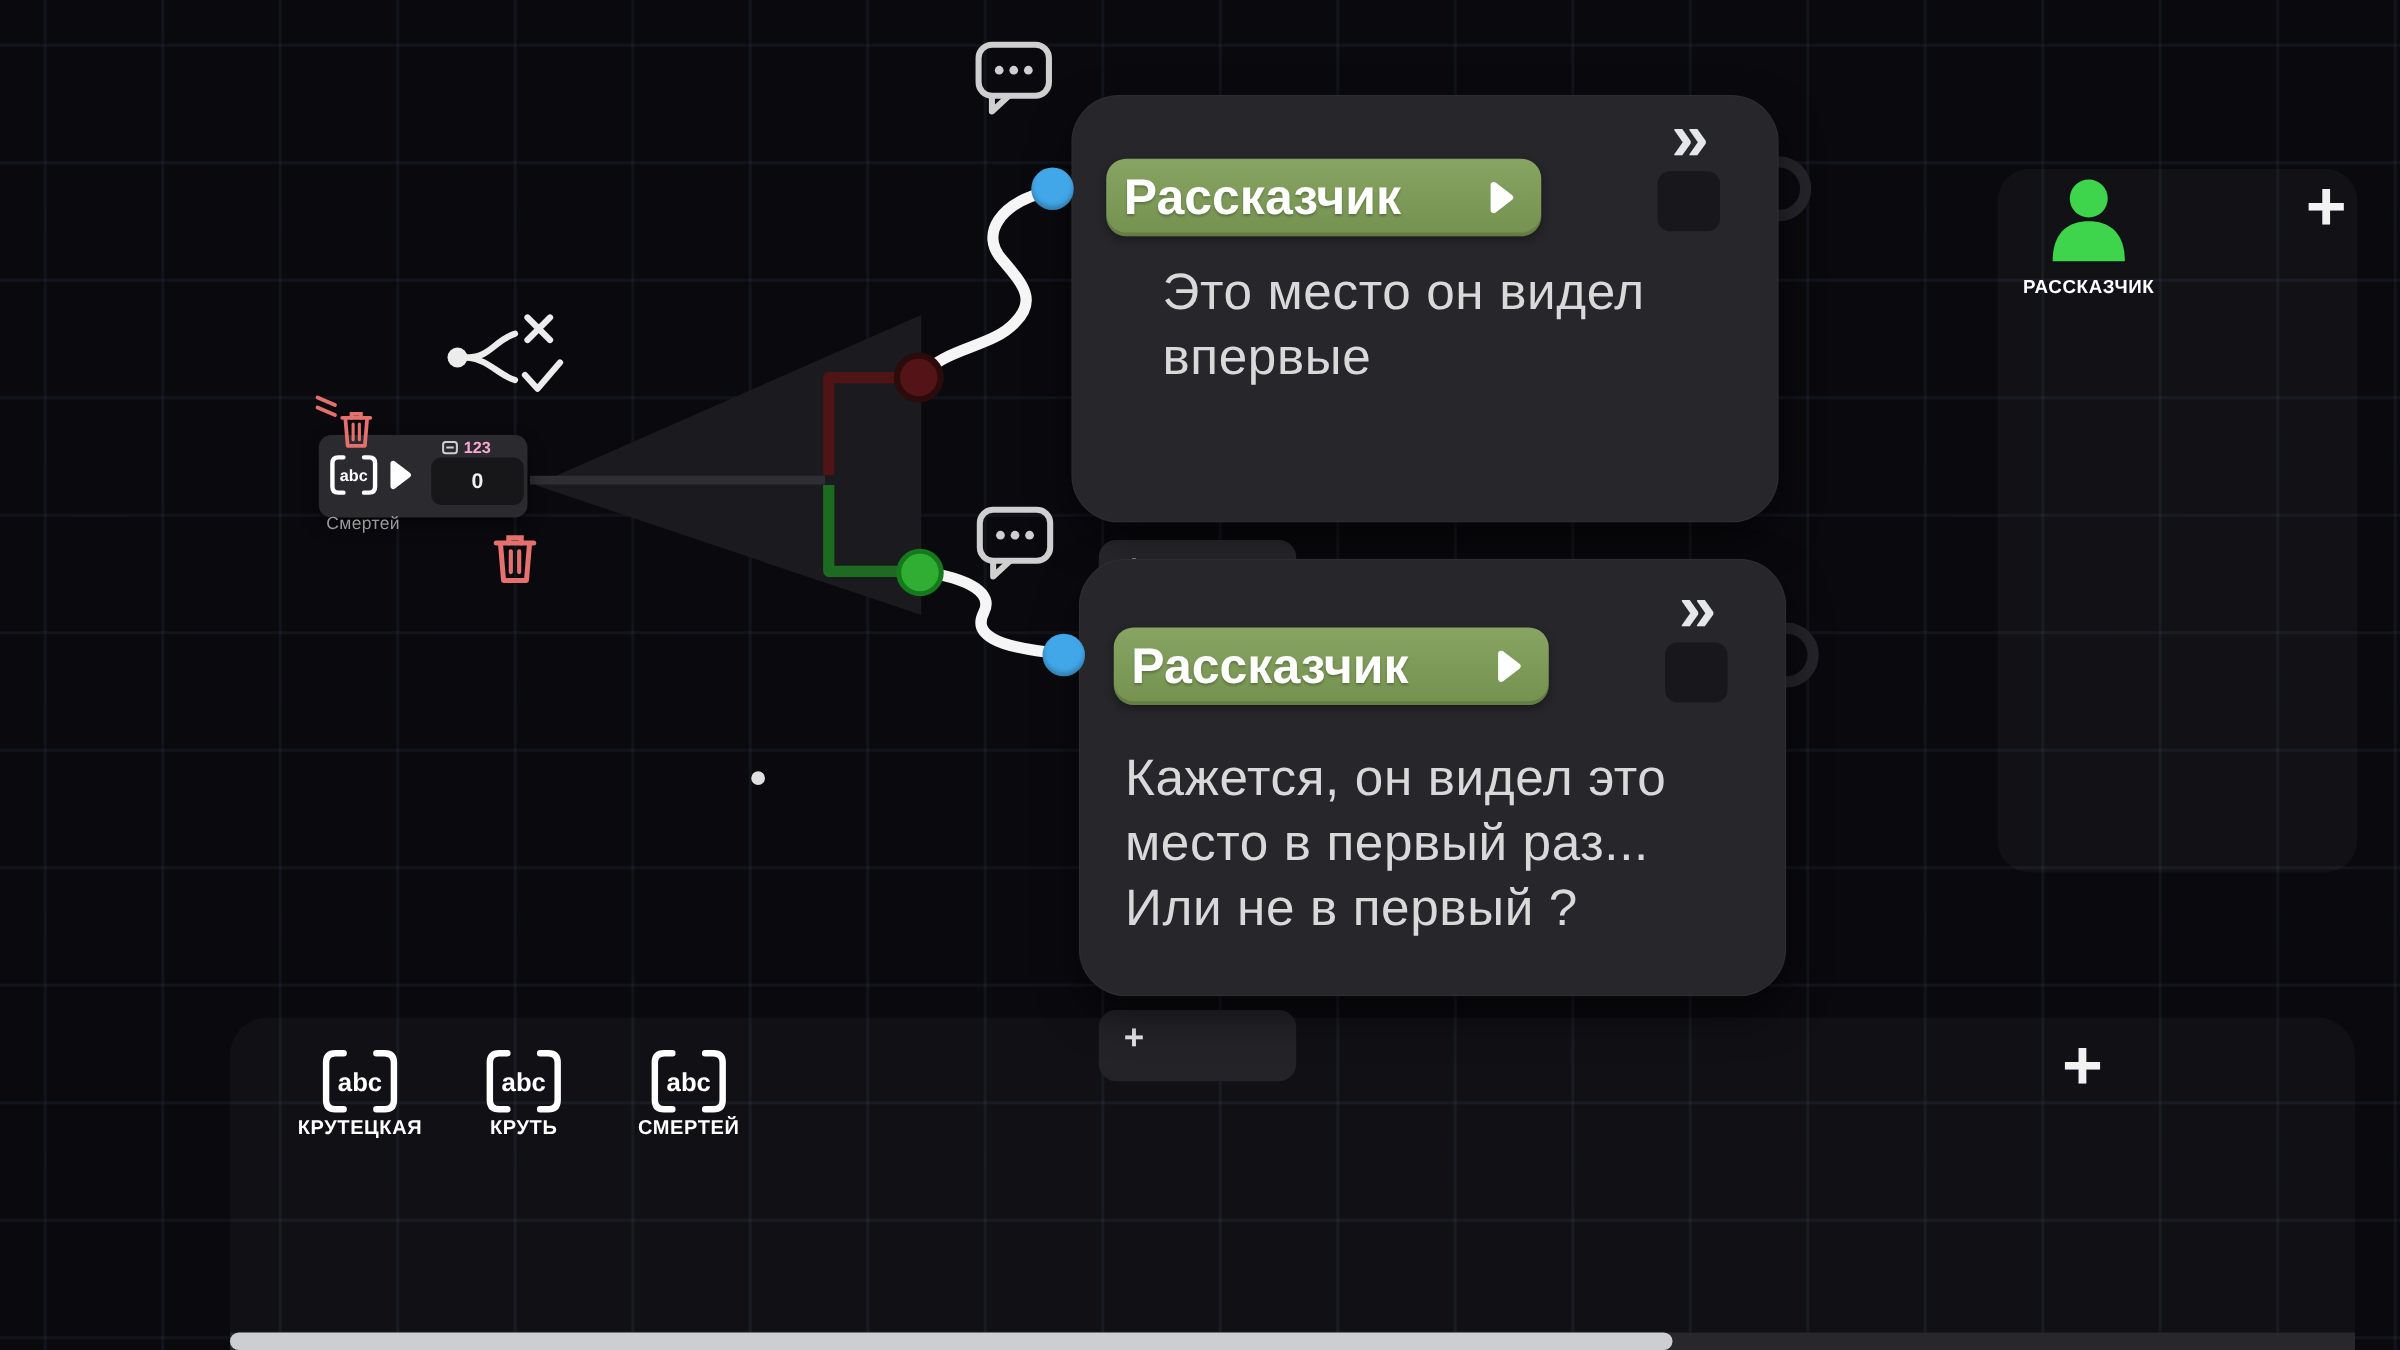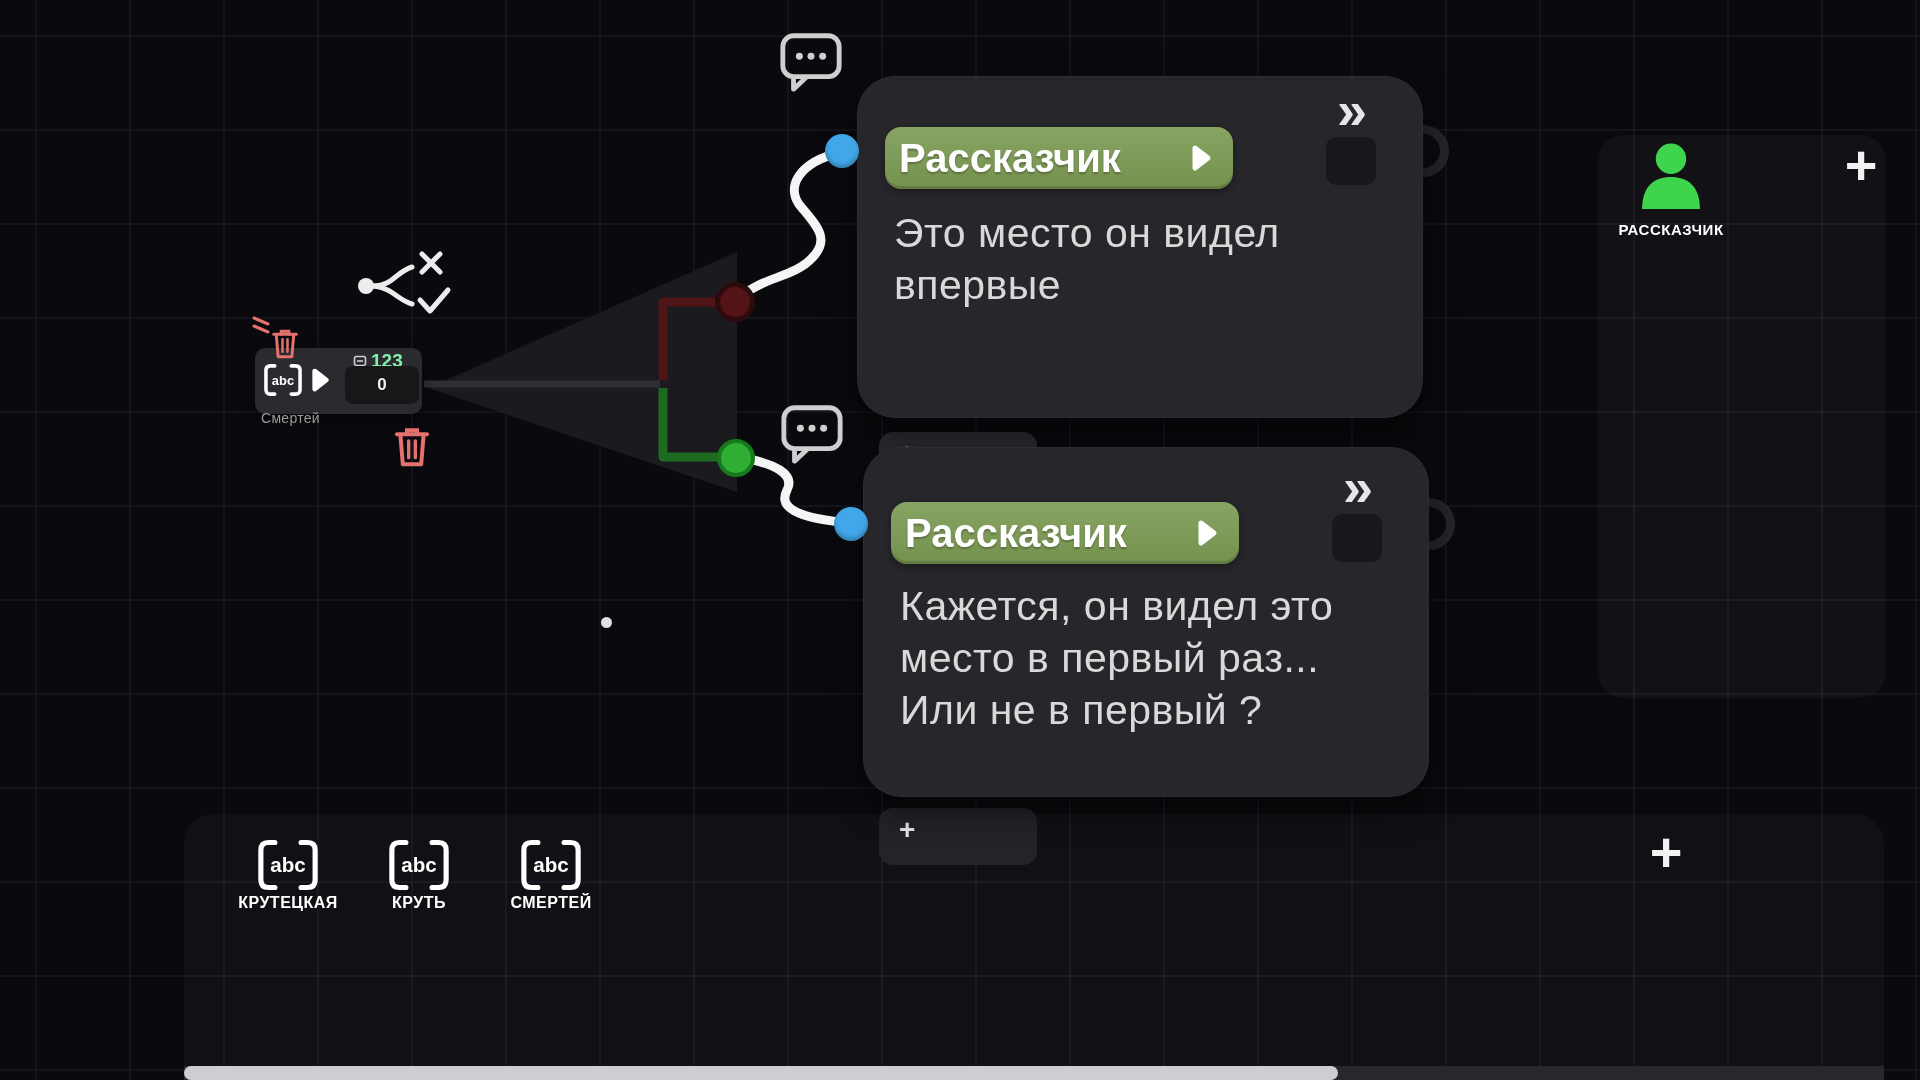--- a/index.html
+++ b/index.html
@@ -45,22 +45,22 @@
   }
   .node--2 .chevron { top:10px; }
 
   .mini-square { position:absolute; left:468px; top:60px; width:50px; height:48px; background:#18181c; border-radius:10px; }
   .node--2 .mini-square { top:66px; }
 
   .body-text {
     position:absolute; left:36px; top:130px; color:#d9d9d9;
     font-size:41px; line-height:1.27; letter-spacing:0.5px;
   }
-  .body-text--1 { width:420px; }
-  .body-text--2 { width:452px; top:132px; }
+  .body-text--1 { width:420px;margin-left:36px; }
+  .body-text--2 { width:452px; top:148px; }
 
   
   .ring {
     position:absolute; width:52px; height:52px; border-radius:50%;
     background:#0b0b0f; border:9px solid #24242a; z-index:2;
   }
   .ring--1 { left:1397px; top:125px; }
   .ring--2 { left:1403px; top:498px; }
 
   
@@ -81,21 +81,21 @@
 
   
   .cond-node {
     position:absolute; left:255px; top:348px; width:167px; height:66px;
     background:#2a2a2f; border-radius:10px; z-index:3;
     box-shadow:0 6px 14px rgba(0,0,0,0.45);
   }
   .cond-abc { position:absolute; left:8px; top:13px; }
   .cond-arrow { position:absolute; left:56px; top:19px; }
   .cond-type { position:absolute; left:98px; top:2px; display:flex; align-items:center; gap:4px;
-               font-size:19px; font-weight:700; color:#86efac; }
+               font-size:13px; font-weight:700; color:#f9a8d4; }
   .cond-input {
     position:absolute; left:90px; top:18px; width:74px; height:38px;
     background:#17171a; border-radius:8px; display:flex; align-items:center; justify-content:center;
     font-size:17px; font-weight:700; color:#f0f0f0;
   }
   .cond-name { position:absolute; left:261px; top:410px; font-size:14px; color:#9a9a9a; z-index:4; letter-spacing:0.3px; }
 
   
   .float-icon { position:absolute; z-index:6; }
   .bubble--1 { left:778px; top:30px; }

